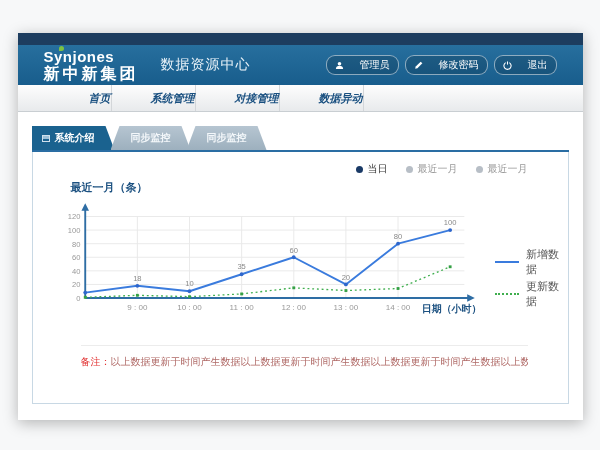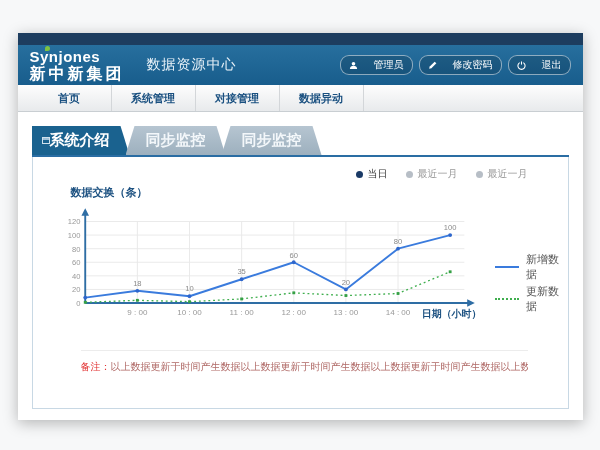--- a/index.html
+++ b/index.html
@@ -2,42 +2,42 @@
 <html><head>
 <meta charset="utf-8">
 <style>
   * { margin:0; padding:0; box-sizing:border-box; }
   html,body { width:600px; height:450px; overflow:hidden; background:#f7f8f9;
     font-family:"Liberation Sans","DejaVu Sans",sans-serif; }
   .card { width:565px; height:387px; margin:33px auto 0; background:#fff;
     box-shadow:0 3px 14px rgba(0,0,0,.28); position:relative; }
   .top-strip { height:12px; background:#1d3d5f; }
   .hdr { height:40px; background:linear-gradient(180deg,#276f9e,#185d8c);
-    display:flex; align-items:center; padding:0 12px; }
+    display:flex; align-items:center; padding:0 26px; }
   .logo { position:relative; line-height:1; margin-right:22px; }
   .logo-en { color:#fff; font-size:15px; font-weight:bold; letter-spacing:.5px; }
   .logo-dot { position:absolute; left:15px; top:-3px; width:5px; height:5px;
     border-radius:50% 50% 50% 0; background:#7dc242; }
   .logo-cn { color:#fff; font-size:16px; font-weight:bold; letter-spacing:3px; margin-top:2px; }
   .app-title { color:#eaf3f9; font-size:14px; letter-spacing:1px; }
   .hdr-right { margin-left:auto; display:flex; gap:6px; }
   .hbtn { display:inline-flex; align-items:center; gap:16px; background:rgba(0,0,0,.14);
     border:1px solid rgba(255,255,255,.5); border-radius:9px; color:#fff;
     font-size:10px; padding:2px 8px; cursor:pointer; font-family:inherit; }
   .hicon { width:9px; height:9px; }
   .nav { height:27px; background:linear-gradient(180deg,#fdfdfd,#e8eaec);
     border-bottom:1px solid #c9ced2; display:flex; padding-left:10px; }
-  .nav-item { width:84px; text-align:center; line-height:26px; font-size:11px;
-    font-weight:bold; color:#1a5080; border-right:1px solid #d3d6d9; cursor:pointer; }
+  .nav-item { width:84px; text-align:right; line-height:26px; font-size:11px;
+    font-weight:bold; color:#1a5080; border-right:1px solid #d3d6d9; cursor:pointer;font-style:italic; }
   .content { padding:14px 14px 0; }
   .tab-bar { display:flex; border-bottom:2px solid #2a6da3; align-items:flex-end; }
-  .tab { font-size:15px; font-weight:bold; color:#f3f7fa; cursor:pointer;
+  .tab { font-size:10px; font-weight:bold; color:#f3f7fa; cursor:pointer;
     padding:5px 20px; background:linear-gradient(180deg,#b6c5d1,#9db0be);
     clip-path:polygon(9px 0,calc(100% - 9px) 0,100% 100%,0 100%); margin-left:-4px;
-    display:flex; align-items:center; }
+    display:flex; align-items:center; gap:5px; }
   .tab.active { background:#1a628f; color:#fff; margin-left:0;
     clip-path:polygon(0 0,calc(100% - 9px) 0,100% 100%,0 100%);
     padding:5px 20px 5px 10px; }
   .tab-icon { width:8px; height:7px; border:1px solid #cfe0ec; display:inline-block;
     background:linear-gradient(180deg,#9cc0d8 50%,transparent 50%); }
   .panel { border:1px solid #c8d8e4; border-top:none; height:252px; position:relative;
     padding-top:10px;padding-left:8px; }
   .range-row { display:flex; justify-content:flex-end; gap:18px; padding-right:40px; }
   .radio-item { display:flex; align-items:center; gap:5px; font-size:10px;
     color:#999; cursor:pointer; }
@@ -121,21 +121,21 @@
           </div>
           <div class="radio-item">
             <span class="radio-dot"></span>
             <span>最近一月</span>
           </div>
           <div class="radio-item">
             <span class="radio-dot"></span>
             <span>最近一月</span>
           </div>
         </div>
-      <div class="ylabel">数据交换（条）</div>
+      <div class="ylabel">最近一月（条）</div>
       <div class="chart-row">
         <svg class="chart-svg" viewBox="0 0 460 134">
             <text x="29" y="108" text-anchor="end" fill="#999999" font-size="8">0</text>
             <line x1="34" y1="90.66666666666667" x2="434" y2="90.66666666666667" stroke="#e9e9e9" stroke-width="1"></line>
             <text x="29" y="93.66666666666667" text-anchor="end" fill="#999999" font-size="8">20</text>
             <line x1="34" y1="76.33333333333333" x2="434" y2="76.33333333333333" stroke="#e9e9e9" stroke-width="1"></line>
             <text x="29" y="79.33333333333333" text-anchor="end" fill="#999999" font-size="8">40</text>
             <line x1="34" y1="62" x2="434" y2="62" stroke="#e9e9e9" stroke-width="1"></line>
             <text x="29" y="65" text-anchor="end" fill="#999999" font-size="8">60</text>
             <line x1="34" y1="47.666666666666664" x2="434" y2="47.666666666666664" stroke="#e9e9e9" stroke-width="1"></line>

